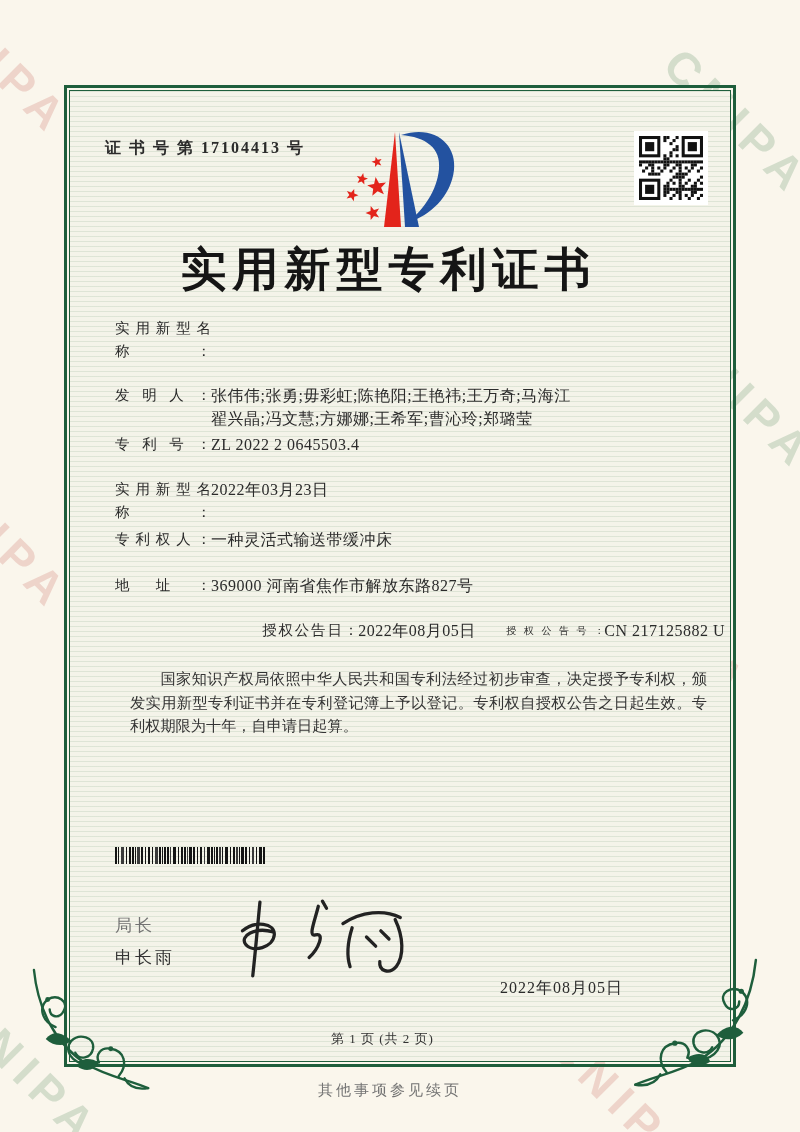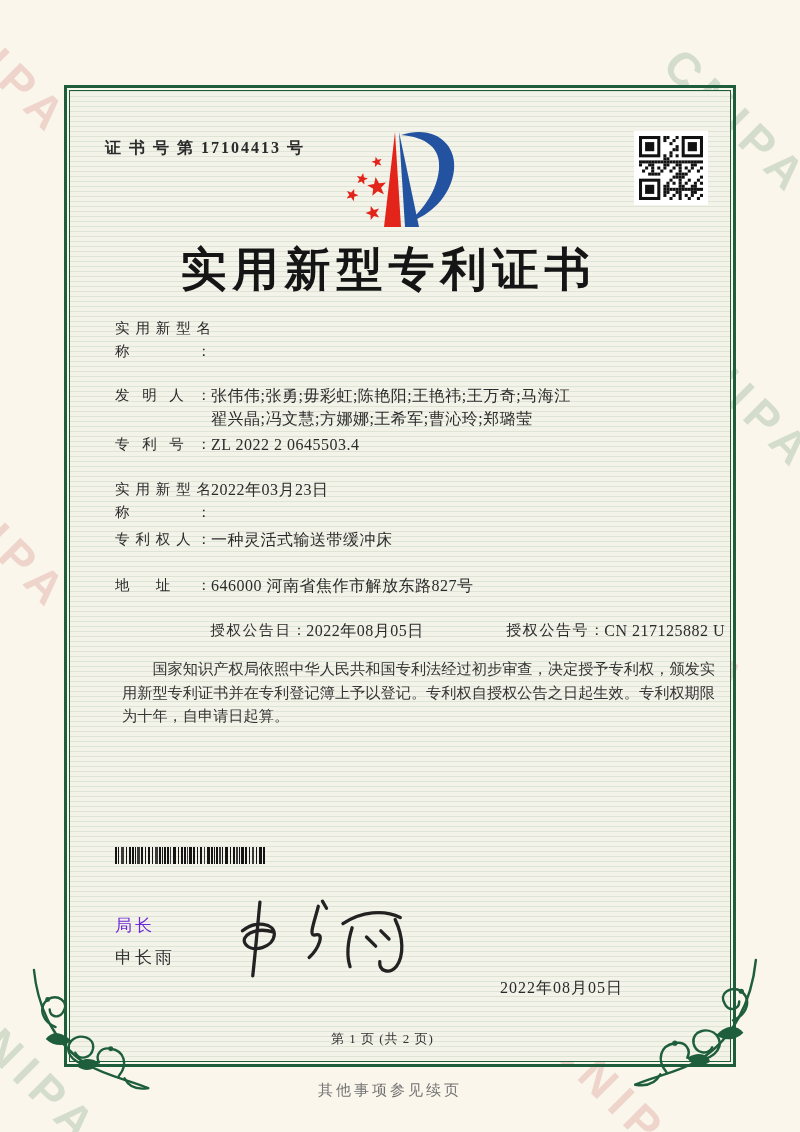--- a/index.html
+++ b/index.html
@@ -43,33 +43,33 @@
     font-size:46px;font-weight:bold;letter-spacing:6px;color:#151515;
   }
   
   .frow{left:115px;width:610px;display:flex;font-size:16px;line-height:23px;}
   .flabel{
     width:96px;flex:0 0 96px;font-size:14.5px;
     text-align:justify;text-align-last:justify;
   }
   .fvalue{letter-spacing:0.5px;}
   .fvalue .vline{white-space:nowrap;}
-  .fvalue2-label{width:98px;flex:0 0 98px;font-size:15px;margin-left:52px;
+  .fvalue2-label{width:98px;flex:0 0 98px;font-size:10px;
     text-align:justify;text-align-last:justify;}
   .w148{width:148px;flex:0 0 148px;}
   
   .paras{left:114px;top:651px;width:609px;font-size:15.2px;line-height:23.6px;
     text-align:justify;color:#333;}
-  .paras p{margin:8px;text-indent:2em;font-family:Liberation Mono, monospace;}
+  .paras p{margin:16px;text-indent:2em;}
   
   .barcode{left:115px;top:847px;height:17px;display:flex;align-items:stretch;}
   .barcode span{display:block;height:100%;}
   
   .director-title{left:115px;top:914px;font-family:"Liberation Sans","DejaVu Sans",sans-serif;
-    font-size:17px;letter-spacing:3px;color:#6d28d9;}
+    font-size:17px;letter-spacing:3px;color:#737373;}
   .director-name{left:115px;top:946px;font-family:"Liberation Sans","DejaVu Sans",sans-serif;
     font-size:17px;letter-spacing:3px;color:#333;}
   .signature{left:228px;top:896px;}
   .issue-date{left:500px;top:978px;font-size:16px;letter-spacing:1px;}
   .page-info{left:65px;top:1030px;width:635px;text-align:center;font-size:13px;
     letter-spacing:1px;color:#333;}
   .cont-note{left:0;top:1081px;width:780px;text-align:center;font-size:15px;
     letter-spacing:3px;color:#737373;}
   .ornament{pointer-events:none;}
 </style>
@@ -263,21 +263,21 @@
   <span class="fvalue">2022年03月23日</span>
 </div>
 
 <div class="abs frow" style="top:528px;">
   <span class="flabel">专利权人：</span>
   <span class="fvalue">一种灵活式输送带缓冲床</span>
 </div>
 
 <div class="abs frow" style="top:574px;">
   <span class="flabel">地址：</span>
-  <span class="fvalue">646000 河南省焦作市解放东路827号</span>
+  <span class="fvalue">369000 河南省焦作市解放东路827号</span>
 </div>
 
 <div class="abs frow" style="top:619px;justify-content:flex-end;">
   <span class="flabel">授权公告日：</span>
   <span class="fvalue w148">2022年08月05日</span>
   <span class="fvalue2-label">授权公告号：</span>
   <span class="fvalue">CN 217125882 U</span>
 </div>
 
 <div class="abs paras">

